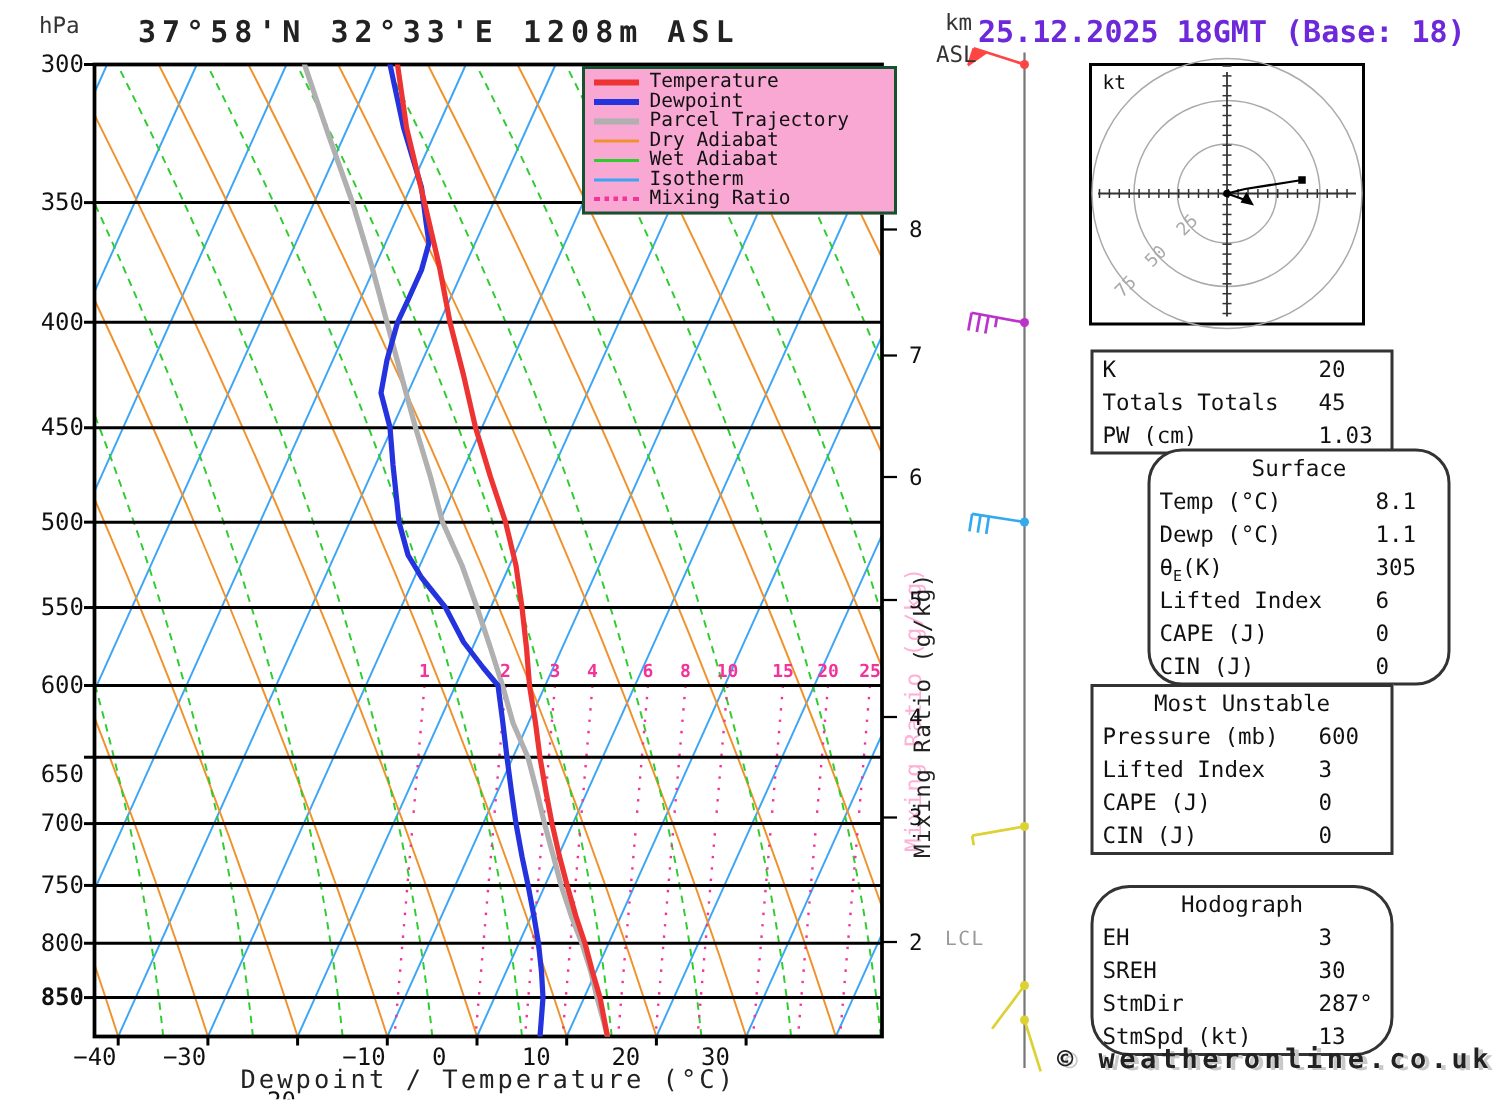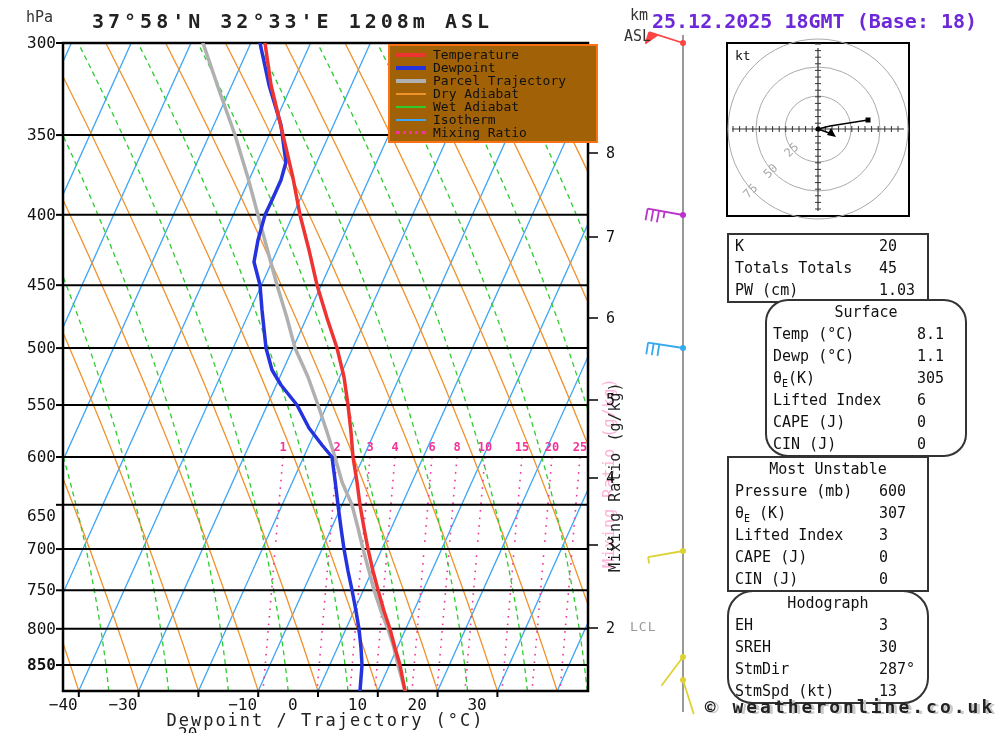--- a/index.html
+++ b/index.html
@@ -8,21 +8,21 @@
   #chart-svg{position:absolute;left:0;top:0;}
   .abs{position:absolute;white-space:nowrap;}
   .unit-label{font-size:15px;color:#333;}
   .station-title{font-size:20px;font-weight:bold;letter-spacing:4px;color:#222;}
   .date-title{font-size:20px;font-weight:bold;color:#6d28d9;text-align:center;}
   .pressure-label{font-size:16px;width:42px;text-align:right;color:#111;}
   .temp-label{font-size:16px;width:60px;color:#111;}
   .km-label{font-size:15px;color:#111;}
   .mix-label{font-size:12px;font-weight:bold;color:#f23399;width:24px;text-align:center;}
   .axis-title{font-size:17px;color:#222;letter-spacing:2px;}
-  .legend{border:2px solid #f97316;background:#a16207;padding:2px 4px 2px 6px;}
+  .legend{border:2px solid #14532d;background:#f9a8d4;padding:2px 4px 2px 6px;}
   .legend-row{display:flex;align-items:center;height:13px;}
   .legend-swatch{width:30px;margin-right:7px;flex:0 0 30px;}
   .legend-text{font-size:13px;line-height:13px;color:#111;}
   .tbl{border:2px solid #333;background:#fff;font-size:15px;}
   .tbl-row{position:relative;height:22px;line-height:22px;padding:0 6px;}
   .tbl-title{text-align:center;}
   .tbl-val{position:absolute;left:150px;top:0;}
   .kt-label{font-size:13px;color:#111;}
   .lcl-label{font-size:13px;color:#9a9a9a;letter-spacing:1px;}
   .footer{font-size:18px;font-weight:bold;letter-spacing:3px;color:#222;
@@ -355,29 +355,28 @@
         <div class="tbl-row"><span>Temp (°C)</span><span class="tbl-val">8.1</span></div>
         <div class="tbl-row"><span>Dewp (°C)</span><span class="tbl-val">1.1</span></div>
         <div class="tbl-row"><span>θ<sub>E</sub>(K)</span><span class="tbl-val">305</span></div>
         <div class="tbl-row"><span>Lifted Index</span><span class="tbl-val">6</span></div>
         <div class="tbl-row"><span>CAPE (J)</span><span class="tbl-val">0</span></div>
         <div class="tbl-row"><span>CIN (J)</span><span class="tbl-val">0</span></div>
       </div>
       <div class="abs tbl" style="left: 727px; top: 456px; width: 198px;">
         <div class="tbl-row tbl-title">Most Unstable</div>
         <div class="tbl-row"><span>Pressure (mb)</span><span class="tbl-val">600</span></div>
-        <div class="tbl-row"><span>θ<sub>E</sub> (K)</span><span class="tbl-val">307</span></div>
         <div class="tbl-row"><span>Lifted Index</span><span class="tbl-val">3</span></div>
         <div class="tbl-row"><span>CAPE (J)</span><span class="tbl-val">0</span></div>
         <div class="tbl-row"><span>CIN (J)</span><span class="tbl-val">0</span></div>
       </div>
       <div class="abs tbl" style="left: 727px; top: 590px; width: 198px; border-radius: 26px;">
         <div class="tbl-row tbl-title">Hodograph</div>
         <div class="tbl-row"><span>EH</span><span class="tbl-val">3</span></div>
         <div class="tbl-row"><span>SREH</span><span class="tbl-val">30</span></div>
         <div class="tbl-row"><span>StmDir</span><span class="tbl-val">287°</span></div>
         <div class="tbl-row"><span>StmSpd (kt)</span><span class="tbl-val">13</span></div>
       </div>
     </div>
 
-  <div class="abs axis-title" style="left:63px;top:710px;width:525px;text-align:center;">Dewpoint / Trajectory (°C)</div>
+  <div class="abs axis-title" style="left:63px;top:710px;width:525px;text-align:center;">Dewpoint / Temperature (°C)</div>
   <div class="abs footer" style="left:700px;top:696px;width:300px;text-align:center;">© weatheronline.co.uk</div>
 </div>
 
 </body></html>

